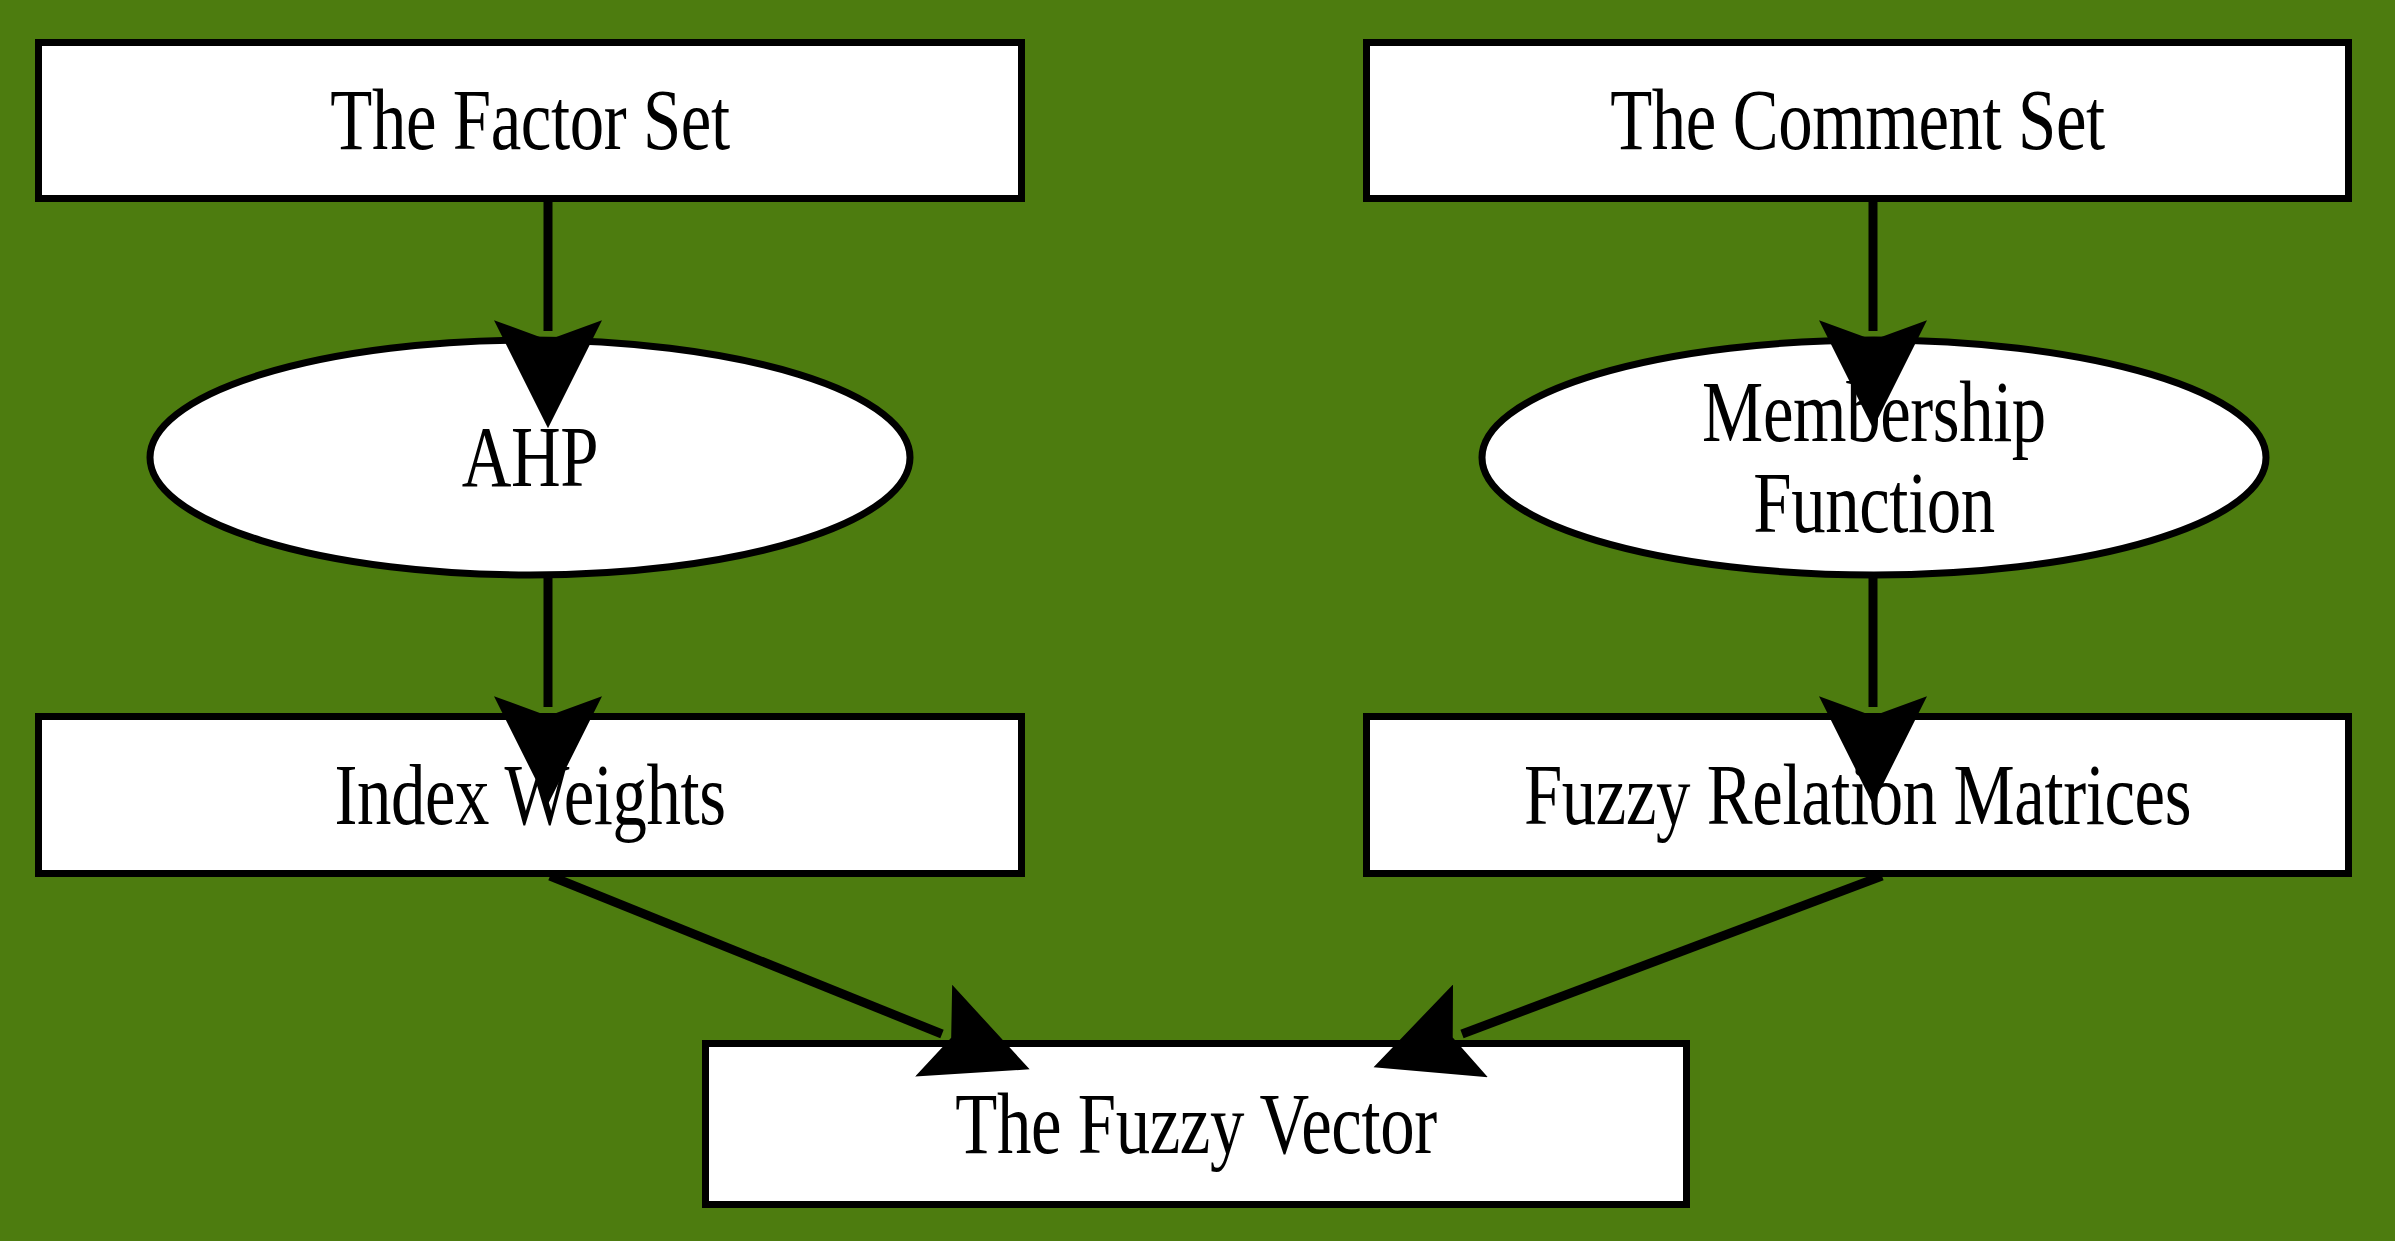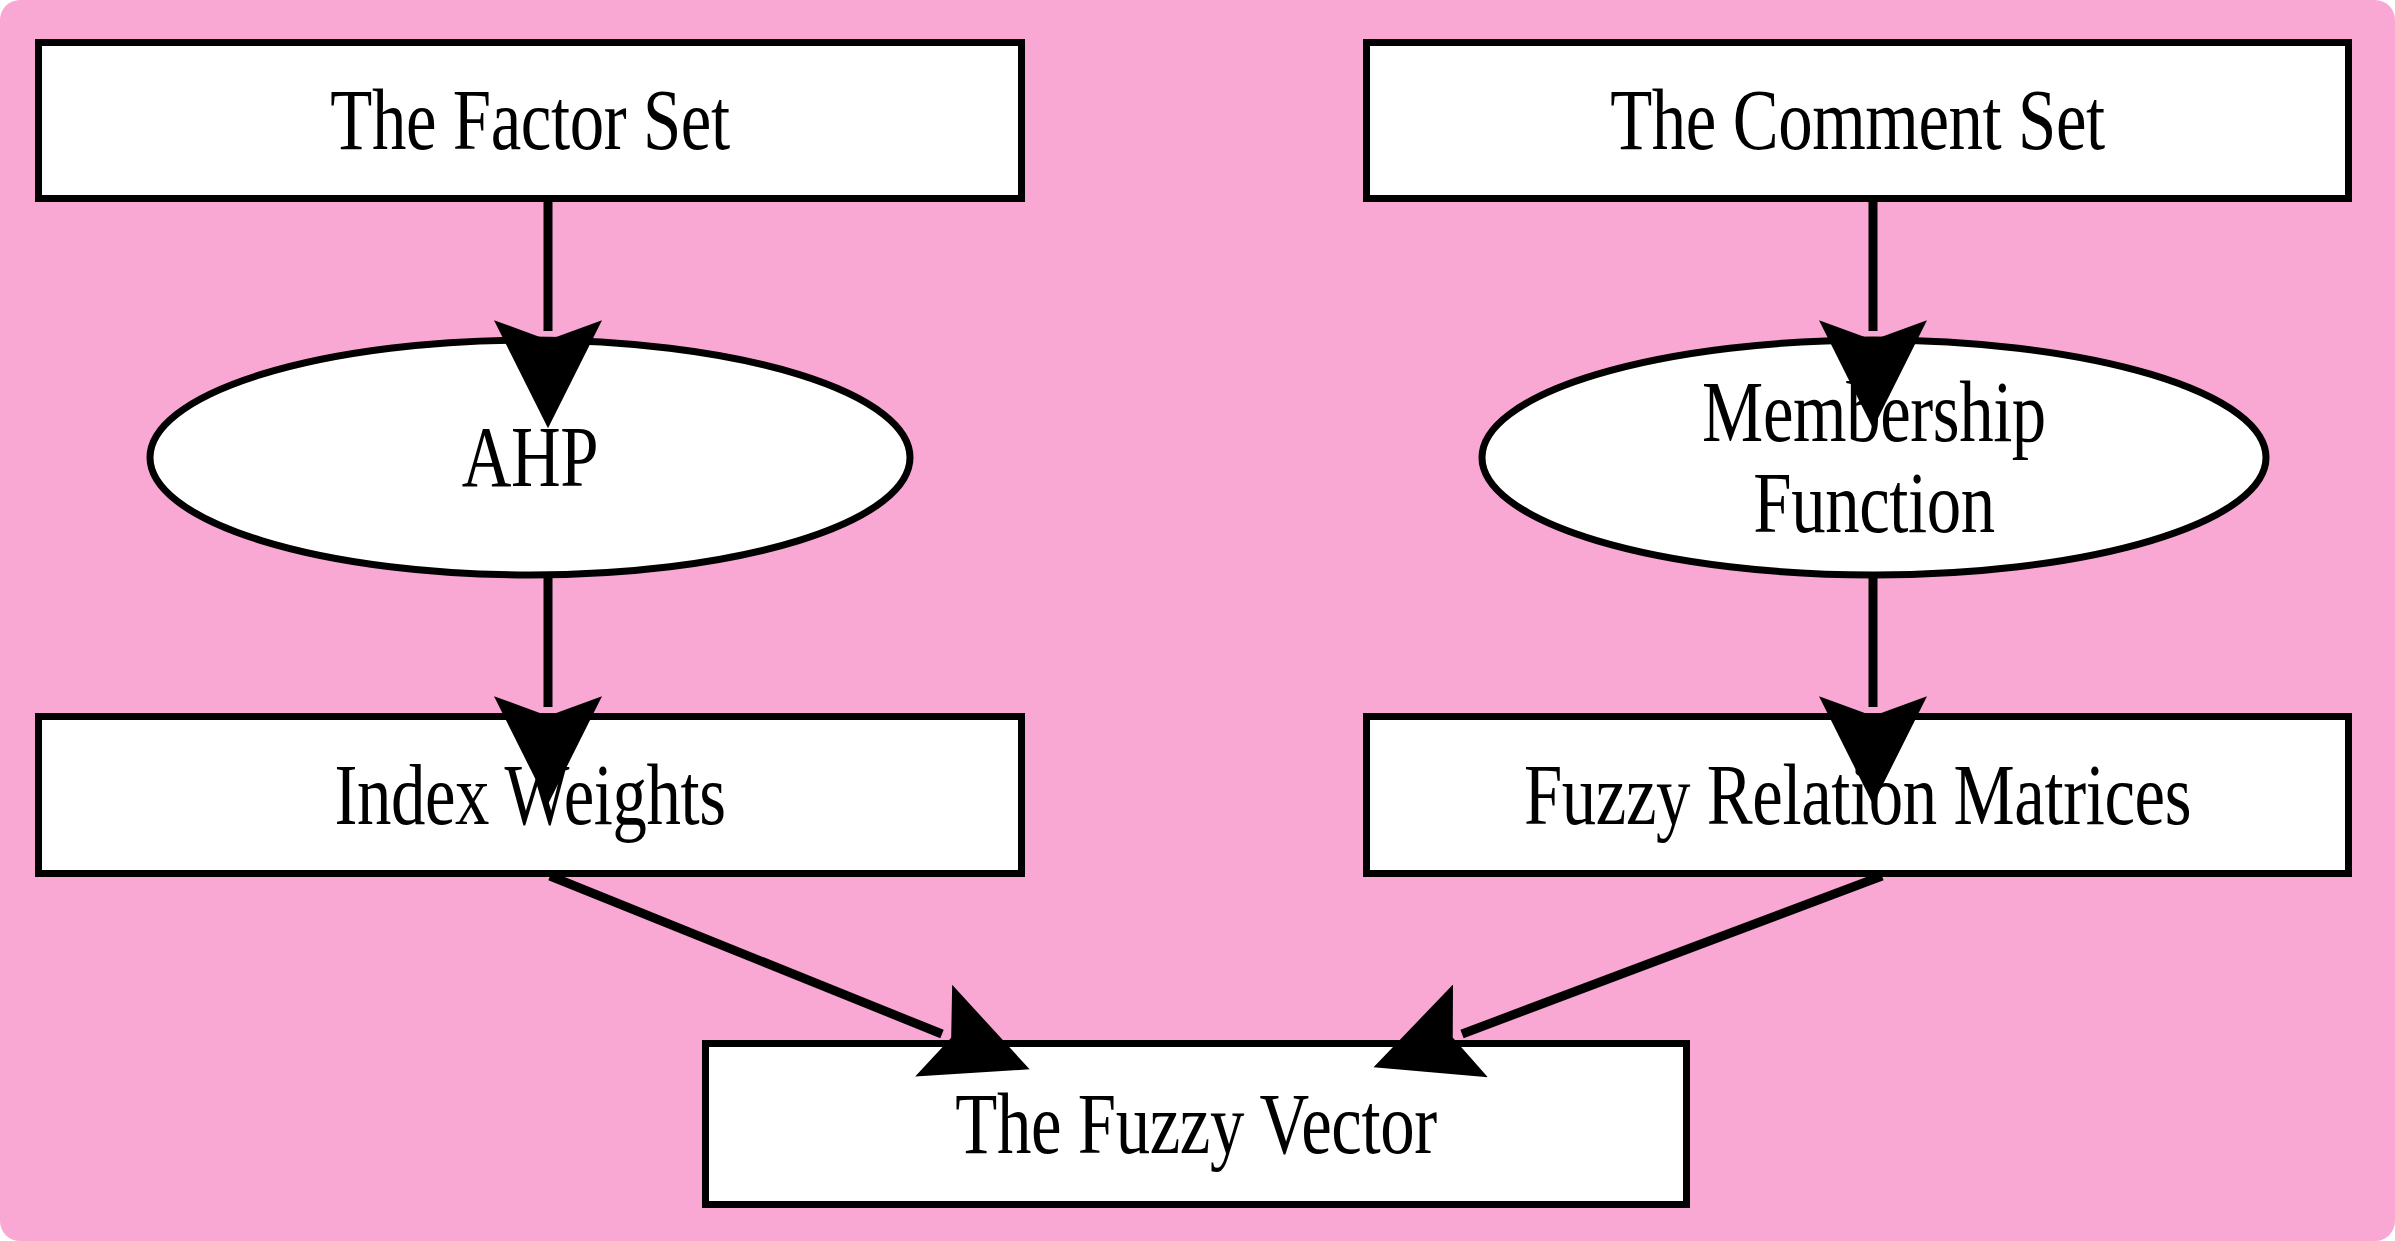--- a/index.html
+++ b/index.html
@@ -8,23 +8,22 @@
     padding: 0;
     background: #ffffff;
   }
   body {
     font-family: "Liberation Serif", "DejaVu Serif", serif;
   }
   #canvas {
     position: relative;
     width: 2395px;
     height: 1241px;
-    background: #f9a8d4;
+    background: #4d7c0f;
     overflow: hidden;
-    border-radius: 20px;
   }
   #diagram-svg {
     position: absolute;
     left: 0;
     top: 0;
     width: 2395px;
     height: 1241px;
   }
   .node-label {
     position: absolute;

